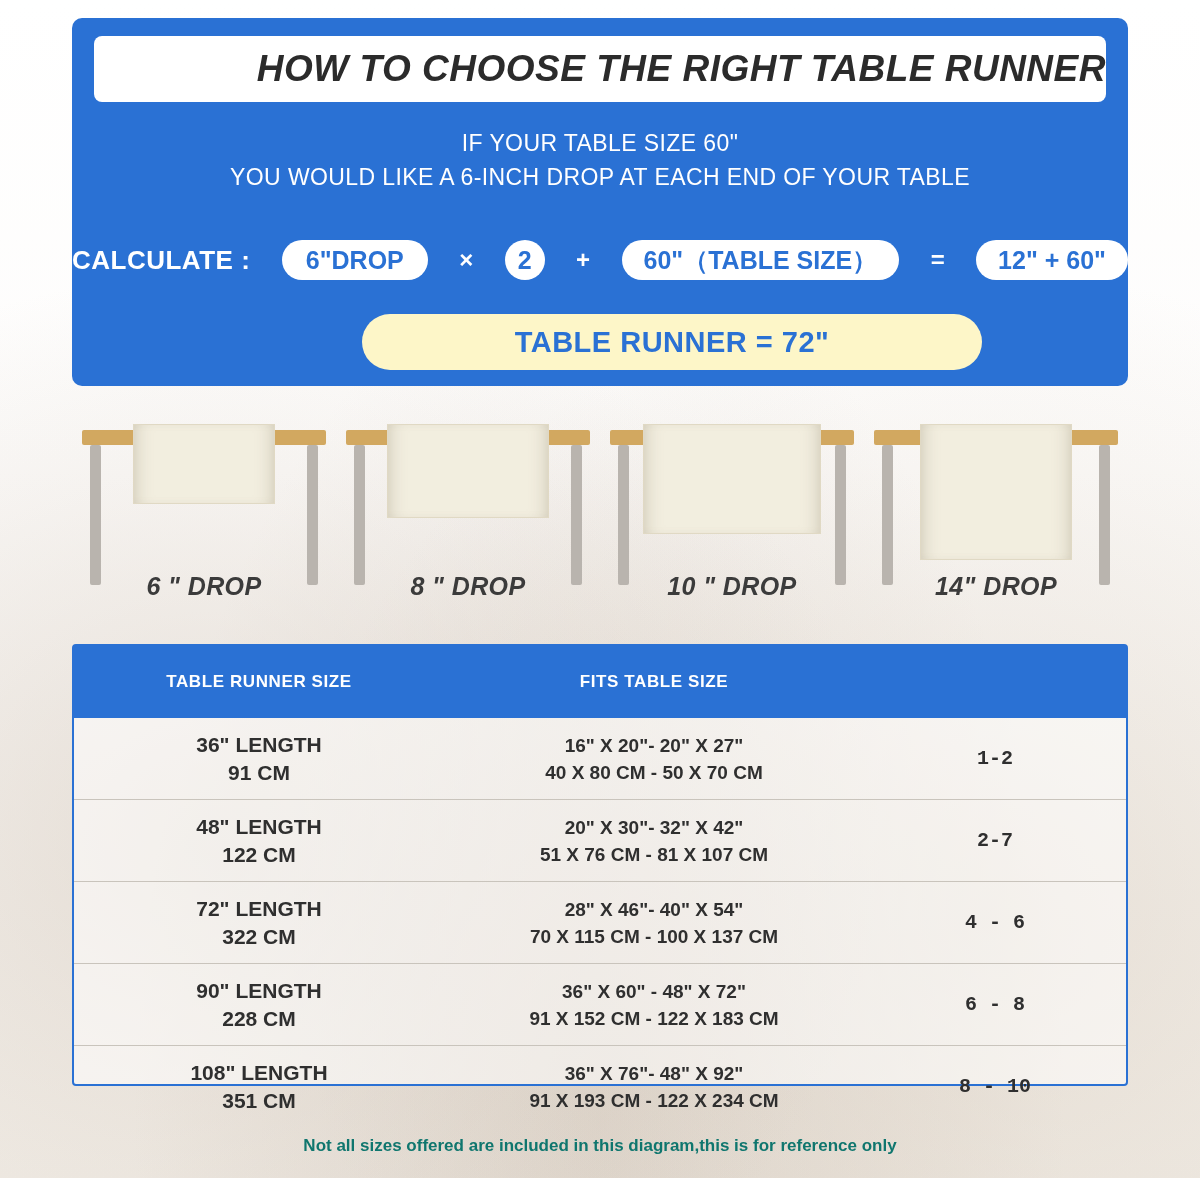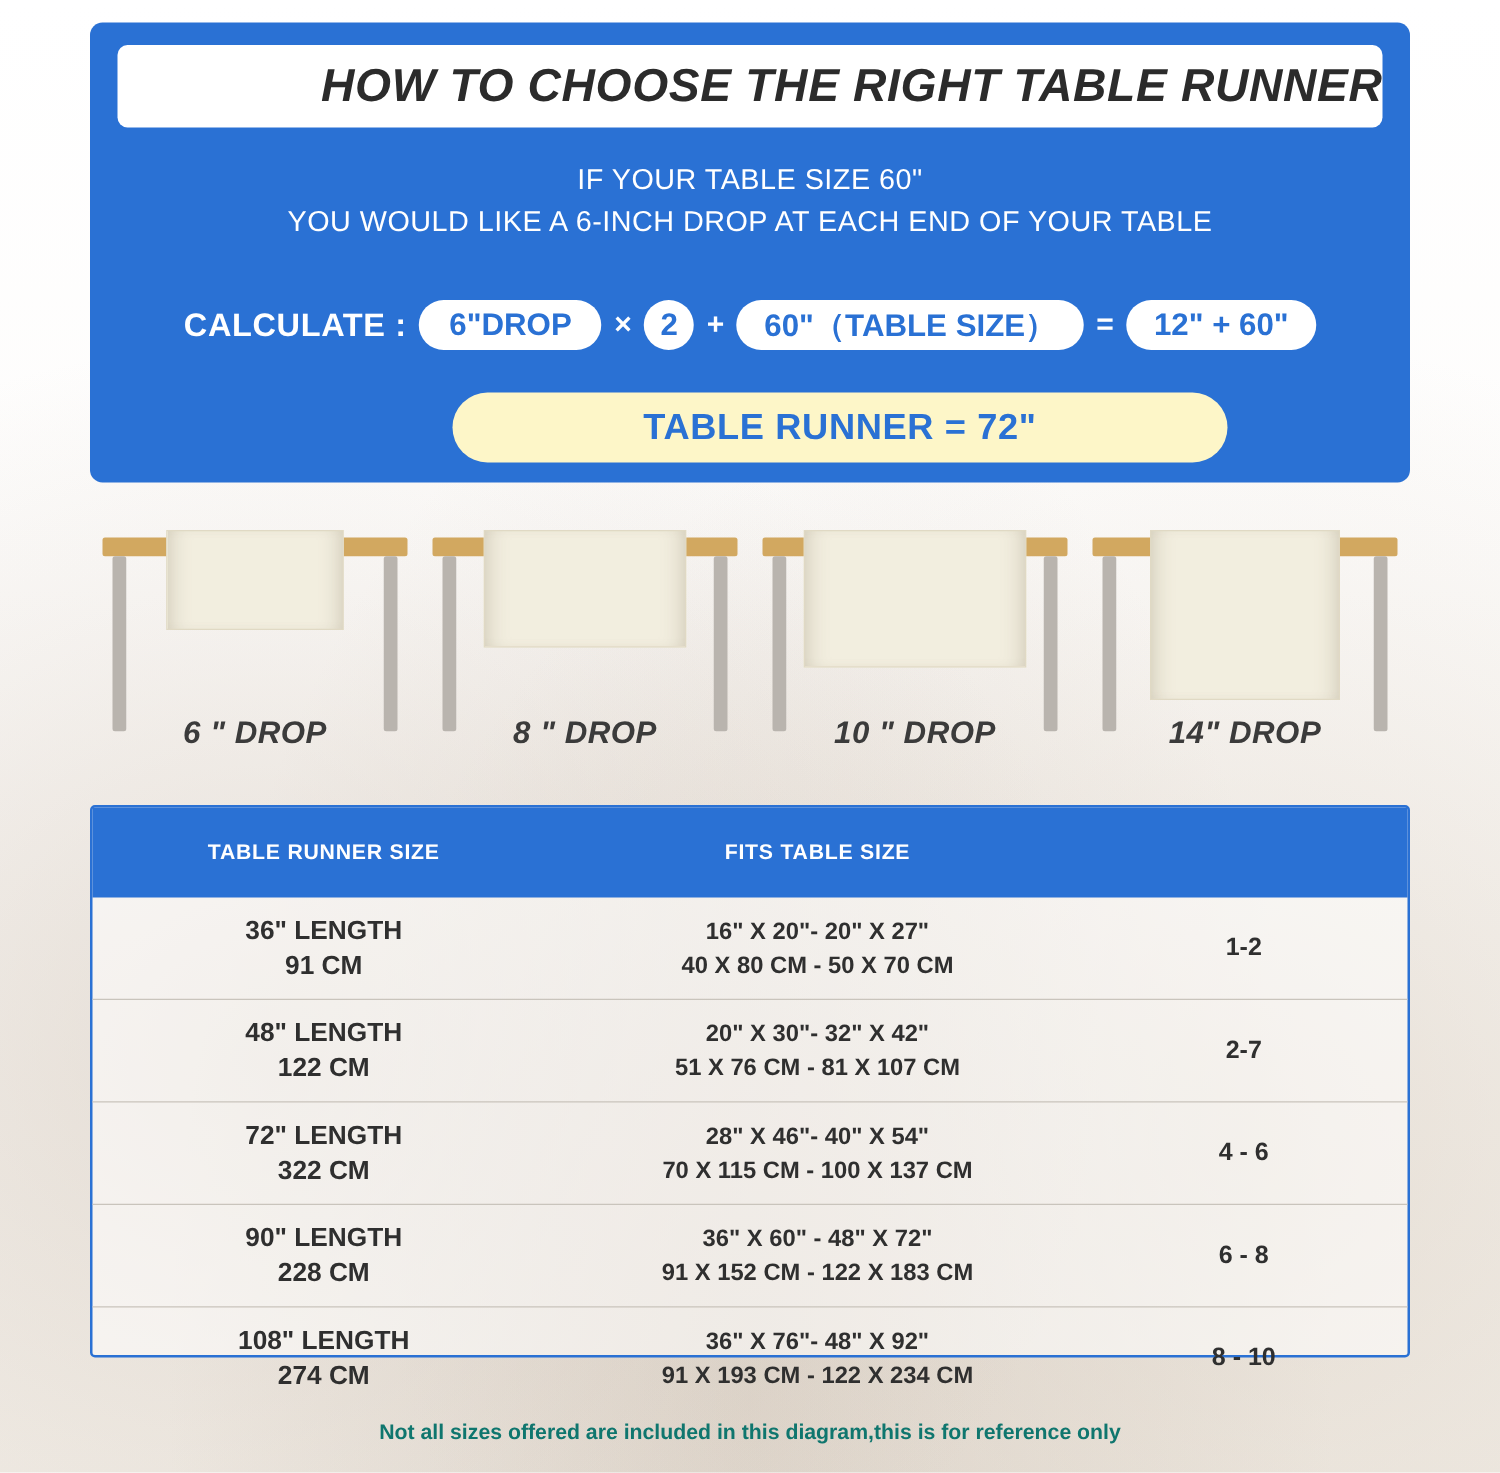--- a/index.html
+++ b/index.html
@@ -75,21 +75,21 @@
   }
 
   
   .calc-row {
     position: absolute;
     left: 0;
     top: 222px;
     width: 1056px;
     display: flex;
     align-items: center;
-    justify-content: center;
+    justify-content: space-between;
     gap: 10px;
   }
   .calc-label {
     color: #ffffff;
     font-size: 26px;
     font-weight: bold;
     letter-spacing: 0.5px;
   }
   .pill {
     background: #ffffff;
@@ -224,21 +224,21 @@
   .sc-row > div {
     display: flex;
     flex-direction: column;
     align-items: center;
     justify-content: center;
     text-align: center;
     color: #2f2f2f;
   }
   .cell-a { font-size: 21px; font-weight: bold; line-height: 28px; }
   .cell-b { font-size: 19px; font-weight: bold; line-height: 27px; }
-  .cell-c { font-size: 20px; font-weight: bold; }
+  .cell-c { font-size: 20px; font-weight: bold; font-family: Liberation Mono, monospace; }
 
   .footnote {
     position: absolute;
     left: 72px;
     top: 1136px;
     width: 1056px;
     text-align: center;
     font-size: 17px;
     color: #0f766e;
     font-weight: bold;
@@ -371,21 +371,21 @@
         <span class="cell-b">91 X 152 CM - 122 X 183 CM</span>
       </div>
       <div class="col3">
         <span class="cell-c">6 - 8</span>
       </div>
     </div>
 
     <div class="sc-row">
       <div class="col1">
         <span class="cell-a">108" LENGTH</span>
-        <span class="cell-a">274 CM</span>
+        <span class="cell-a">351 CM</span>
       </div>
       <div class="col2">
         <span class="cell-b">36" X 76"- 48" X 92"</span>
         <span class="cell-b">91 X 193 CM - 122 X 234 CM</span>
       </div>
       <div class="col3">
         <span class="cell-c">8 - 10</span>
       </div>
     </div>
   </div>

